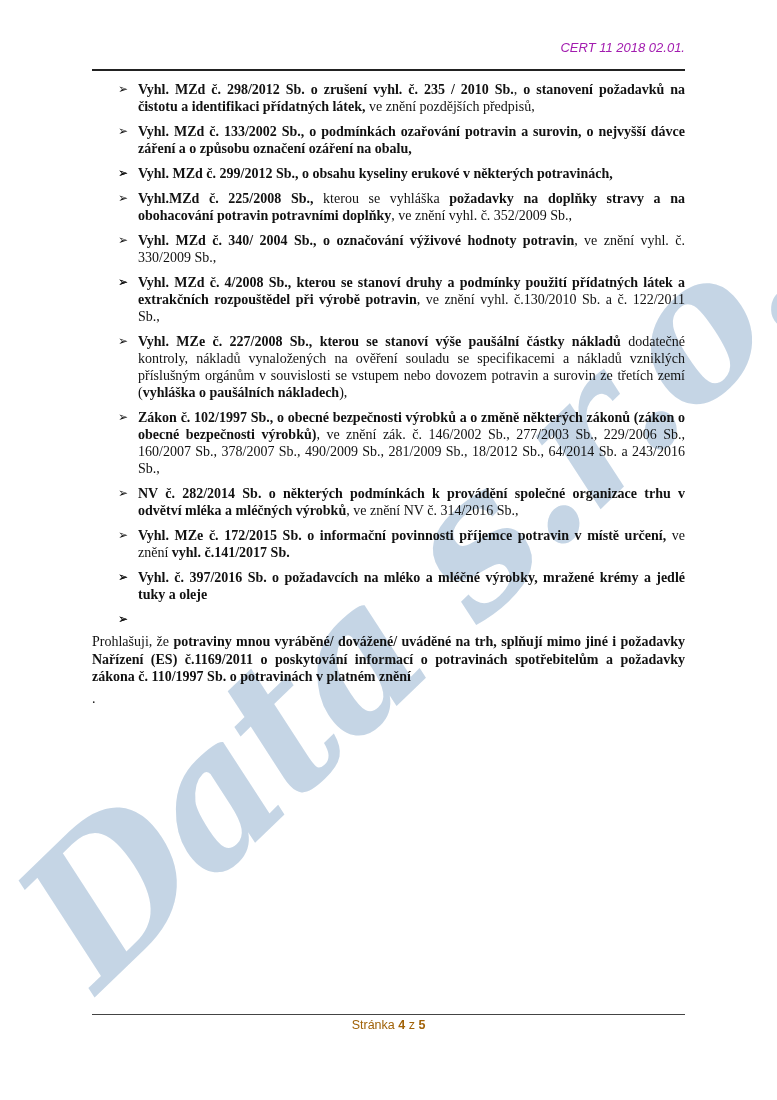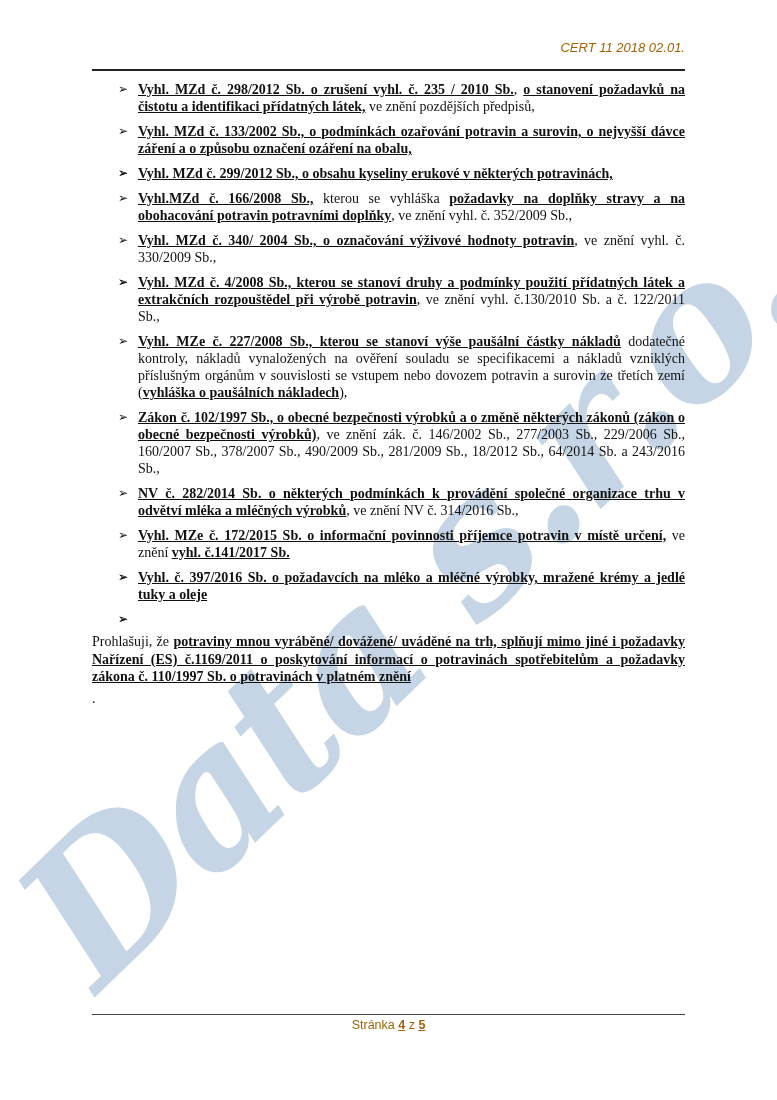--- a/index.html
+++ b/index.html
@@ -25,21 +25,21 @@
     white-space:nowrap;
     z-index:0;
     pointer-events:none;
   }
   .content{position:relative;z-index:1;}
   .doc-header{
     margin:40px 92px 0 92px;
     text-align:right;
     font-family:"Liberation Sans", sans-serif;
     font-style:italic;
-    font-size:13px;color:#a16207;
+    font-size:13px;color:#a21caf;
   }
   .header-rule{
     margin:14px 92px 0 92px;
     border:0;border-top:2px solid #222;
     height:0;
   }
   ul.reg-list{
     list-style:none;
     margin:10px 92px 0 92px;padding:0;
     width:593px;
@@ -66,41 +66,41 @@
   .footer-rule{
     position:absolute;left:92px;top:1014px;width:593px;
     border:0;border-top:1.5px solid #444;height:0;margin:0;
   }
   .page-footer{
     position:absolute;left:92px;top:1018px;width:593px;
     text-align:center;
     font-family:"Liberation Sans", sans-serif;
     font-size:12.5px;color:#a16207;
   }
-  b{font-weight:bold;text-decoration:underline;}
+  b{font-weight:bold;}
 </style>
 </head>
 <body>
 
 <div class="page">
 
   <div class="watermark">Data s.r.o.</div>
 
   <div class="content">
 
     <div class="doc-header">CERT 11 2018 02.01.</div>
 
     <hr class="header-rule">
 
     <ul class="reg-list">
         <li><span class="marker">➢</span><span><b>Vyhl. MZd č. 298/2012 Sb. o zrušení vyhl. č. 235 / 2010 Sb.</b><span>, </span><b>o stanovení požadavků na čistotu a identifikaci přídatných látek,</b><span> ve znění pozdějších předpisů,</span></span></li>
         <li><span class="marker">➢</span><span><b>Vyhl. MZd č. 133/2002 Sb., o podmínkách ozařování potravin a surovin, o nejvyšší dávce záření a o způsobu označení ozáření na obalu,</b></span></li>
         <li><span class="marker">➢</span></li>
         <li><span class="marker">➢</span><span><b>Vyhl. MZd č. 299/2012 Sb., o obsahu kyseliny erukové v některých potravinách,</b></span></li>
-        <li><span class="marker">➢</span><span><b>Vyhl.MZd č. 166/2008 Sb.,</b><span> kterou se vyhláška </span><b>požadavky na doplňky stravy a na obohacování potravin potravními doplňky</b><span>, ve znění vyhl. č. 352/2009 Sb.,</span></span></li>
+        <li><span class="marker">➢</span><span><b>Vyhl.MZd č. 225/2008 Sb.,</b><span> kterou se vyhláška </span><b>požadavky na doplňky stravy a na obohacování potravin potravními doplňky</b><span>, ve znění vyhl. č. 352/2009 Sb.,</span></span></li>
         <li><span class="marker">➢</span><span><b>Vyhl. MZd č. 340/ 2004 Sb., o označování výživové hodnoty potravin</b><span>, ve znění vyhl. č. 330/2009 Sb.,</span></span></li>
         <li><span class="marker">➢</span></li>
         <li><span class="marker">➢</span><span><b>Vyhl. MZd č. 4/2008 Sb., kterou se stanoví druhy a podmínky použití přídatných látek a extrakčních rozpouštědel při výrobě potravin</b><span>, ve znění vyhl. č.130/2010 Sb. a č. 122/2011 Sb.,</span></span></li>
         <li><span class="marker">➢</span><span><b>Vyhl. MZe č. 227/2008 Sb., kterou se stanoví výše paušální částky nákladů</b><span> dodatečné kontroly, nákladů vynaložených na ověření souladu se specifikacemi a nákladů vzniklých příslušným orgánům v souvislosti se vstupem nebo dovozem potravin a surovin ze třetích zemí (</span><b>vyhláška o paušálních nákladech</b><span>),</span></span></li>
         <li><span class="marker">➢</span><span><b>Zákon č. 102/1997 Sb., o obecné bezpečnosti výrobků a o změně některých zákonů (zákon o obecné bezpečnosti výrobků)</b><span>, ve znění zák. č. 146/2002 Sb., 277/2003 Sb., 229/2006 Sb., 160/2007 Sb., 378/2007 Sb., 490/2009 Sb., 281/2009 Sb., 18/2012 Sb., 64/2014 Sb. a 243/2016 Sb.,</span></span></li>
         <li><span class="marker">➢</span><span><b>NV č. 282/2014 Sb. o některých podmínkách k provádění společné organizace trhu v odvětví mléka a mléčných výrobků</b><span>, ve znění NV č. 314/2016 Sb.,</span></span></li>
         <li><span class="marker">➢</span><span><b>Vyhl. MZe č. 172/2015 Sb. o informační povinnosti příjemce potravin v místě určení,</b><span> ve znění </span><b>vyhl. č.141/2017 Sb.</b></span></li>
         <li><span class="marker">➢</span></li>
         <li><span class="marker">➢</span><span><b>Vyhl. č. 397/2016 Sb. o požadavcích na mléko a mléčné výrobky, mražené krémy a jedlé tuky a oleje</b></span></li>
         <li><span class="marker">➢</span></li>

